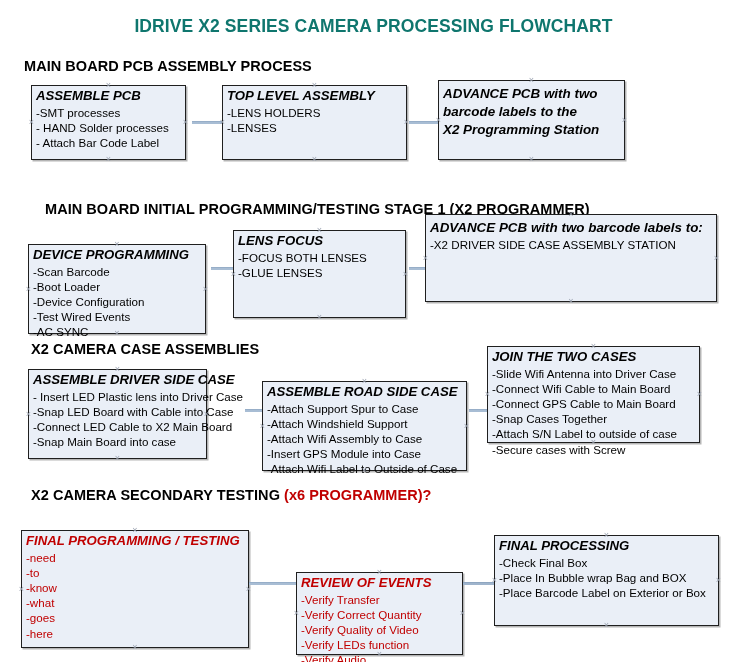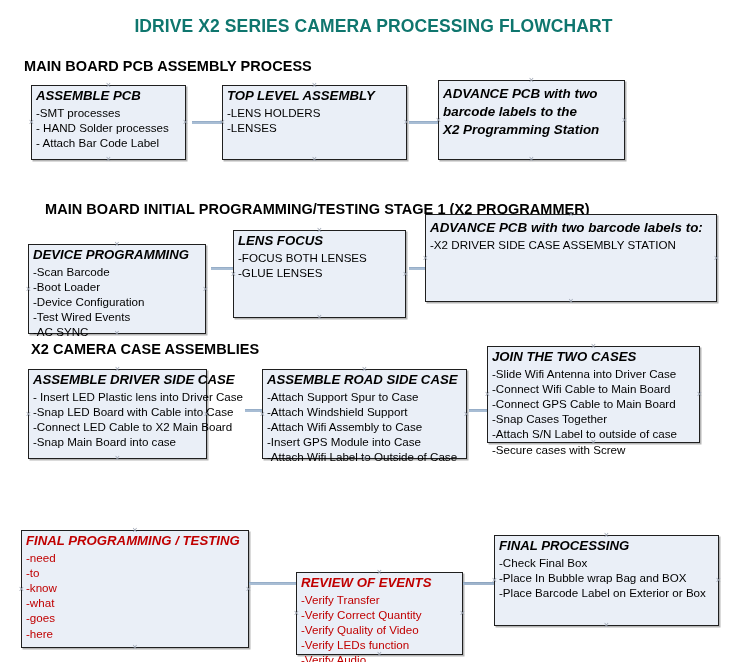--- a/index.html
+++ b/index.html
@@ -241,21 +241,21 @@
     <span class="handle h-top"></span>
     <span class="handle h-bottom"></span>
     <span class="handle h-left"></span>
     <span class="handle h-right"></span>
   </div>
 
   <div class="connector" style="left:245px; top:409px; width:17px;">
     <span class="arrowhead"></span>
   </div>
 
-  <div class="node" style="left:262px; top:369px; width:205px; height:90px;">
+  <div class="node" style="left:262px; top:381px; width:205px; height:90px;">
     <div class="node-inner">
       <div class="node-head">ASSEMBLE ROAD SIDE CASE</div>
       <div class="node-line">-Attach Support Spur to Case</div>
       <div class="node-line">-Attach Windshield Support</div>
       <div class="node-line">-Attach Wifi Assembly to Case</div>
       <div class="node-line">-Insert GPS Module into Case</div>
       <div class="node-line">-Attach Wifi Label to Outside of Case</div>
     </div>
     <span class="handle h-top"></span>
     <span class="handle h-bottom"></span>
@@ -276,20 +276,23 @@
       <div class="node-line">-Snap Cases Together</div>
       <div class="node-line">-Attach S/N Label to outside of case</div>
       <div class="node-line">-Secure cases with Screw</div>
     </div>
     <span class="handle h-top"></span>
     <span class="handle h-bottom"></span>
     <span class="handle h-left"></span>
     <span class="handle h-right"></span>
   </div>
 
+  <div class="section-title" style="left:31px; top:487px;">
+    <span>X2 CAMERA SECONDARY TESTING </span><span class="red">(x6 PROGRAMMER)?</span>
+  </div>
 
   <div class="node red" style="left:21px; top:530px; width:228px; height:118px;">
     <div class="node-inner">
       <div class="node-head">FINAL PROGRAMMING / TESTING</div>
       <div class="node-line">-need</div>
       <div class="node-line">-to</div>
       <div class="node-line">-know</div>
       <div class="node-line">-what</div>
       <div class="node-line">-goes</div>
       <div class="node-line">-here</div>

